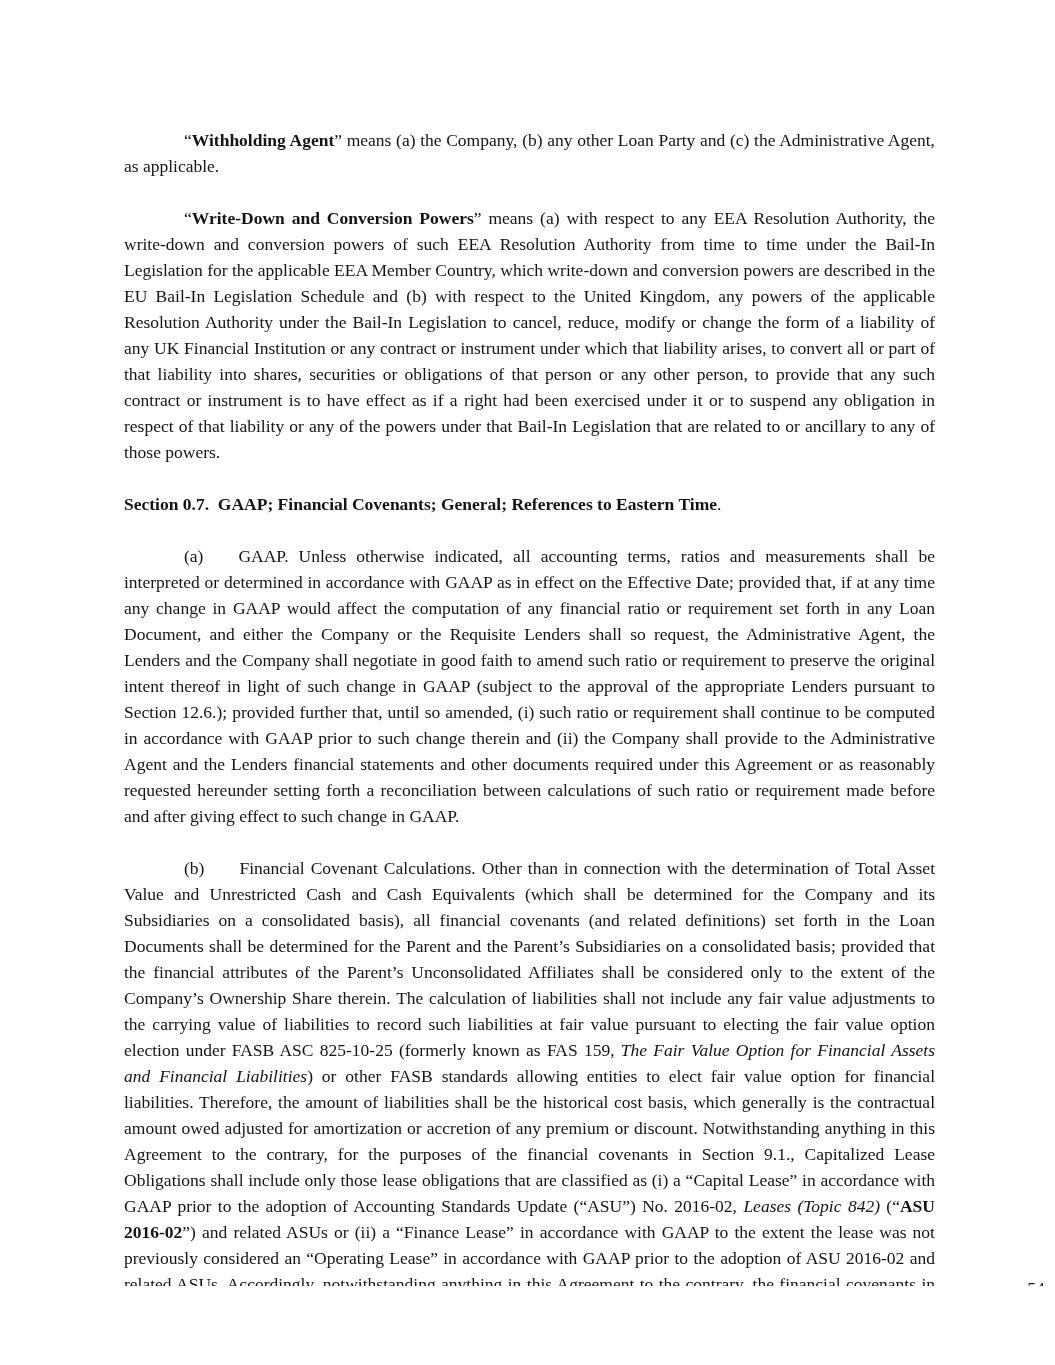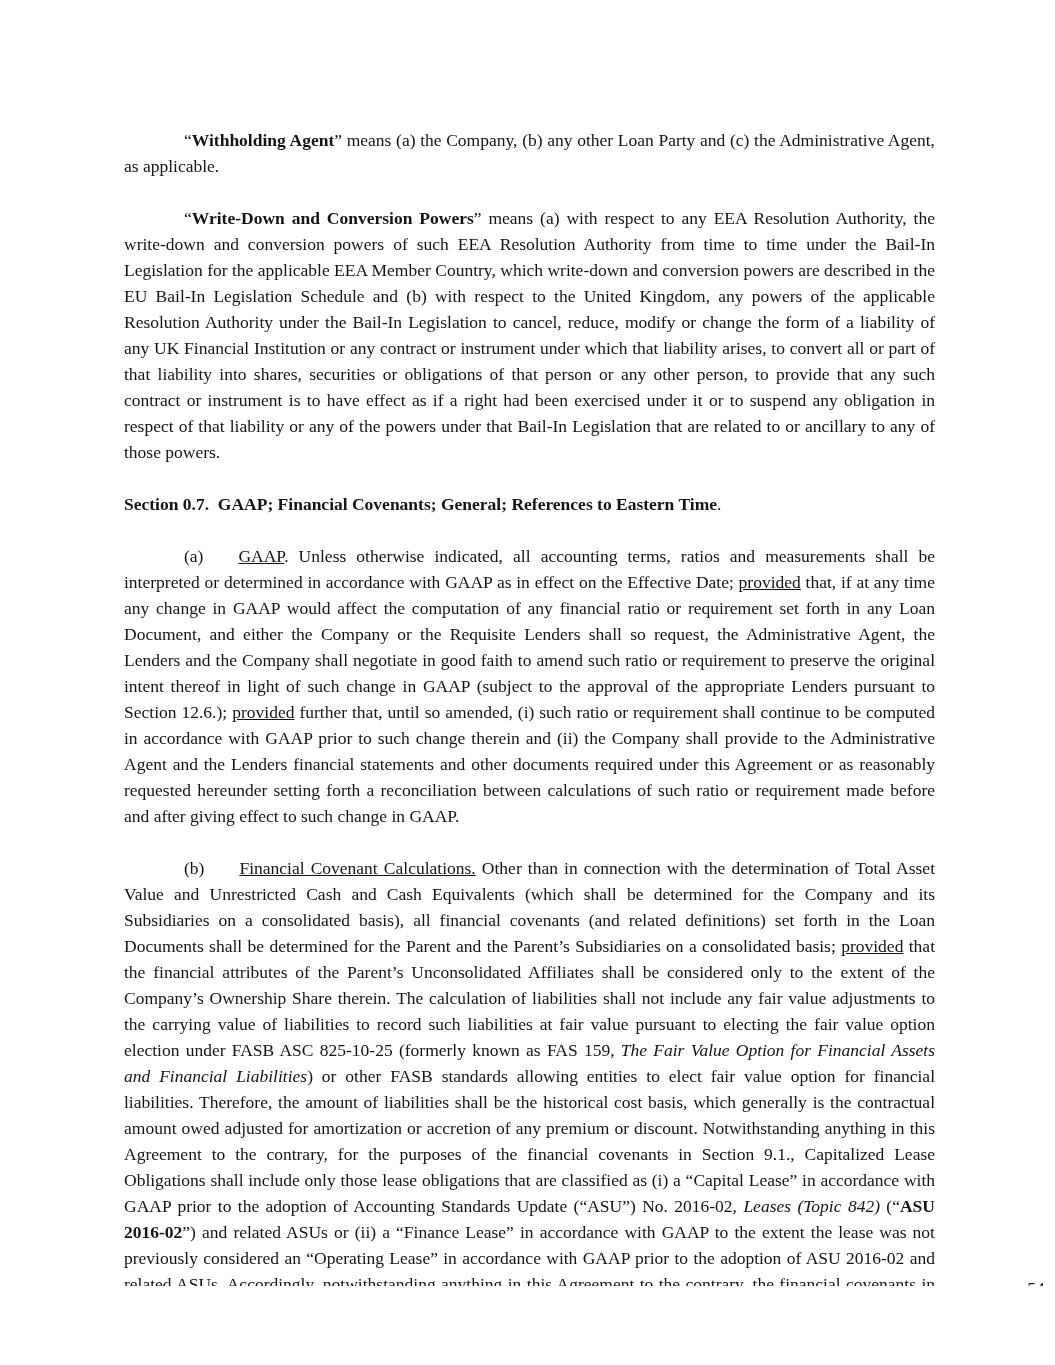--- a/index.html
+++ b/index.html
@@ -24,21 +24,21 @@
   }
   .para {
     margin: 0 0 26px 0;
     text-align: justify;
     text-indent: 60px;
   }
   .para.heading {
     text-indent: 0;
   }
   .b { font-weight: bold; }
-  .u { text-decoration: underline; }
+  .u { }
   .i { font-style: italic; }
   .footer {
     position: absolute;
     top: 1252px;
     left: 0;
     width: 100%;
     text-align: right;
     margin-top: 23px;
   }
 </style>

